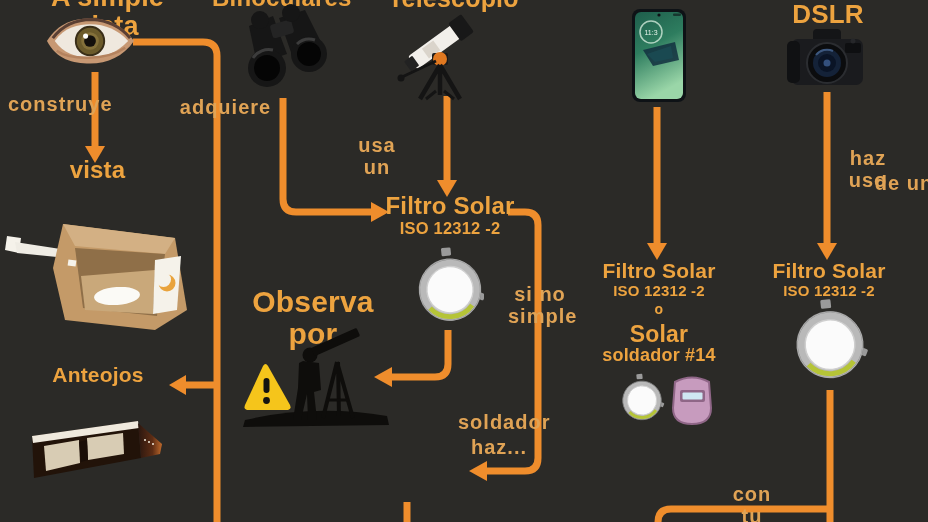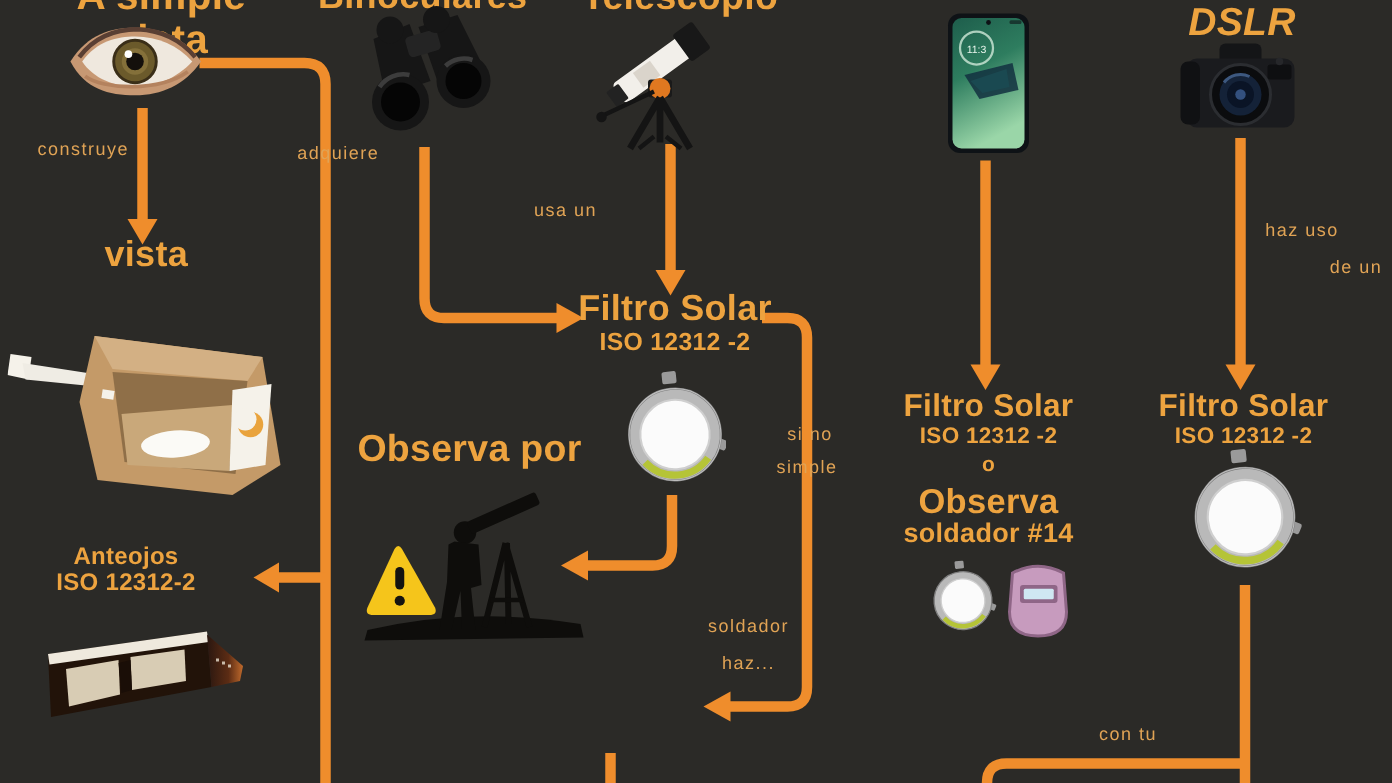--- a/index.html
+++ b/index.html
@@ -6,22 +6,22 @@
   .stage{
     position:relative;width:928px;height:522px;overflow:hidden;
     background:#2B2A27;font-family:"Liberation Sans",sans-serif;
   }
   .abs{position:absolute;}
   .heading{
     color:#EDA33F;font-weight:bold;text-align:center;line-height:1.06;
     letter-spacing:.2px;
   }
   .lbl{
-    color:#E0A355;font-weight:normal;text-align:center;letter-spacing:1px;
-    font-size:12px;line-height:1.1;
+    color:#E0A355;font-weight:bold;text-align:center;letter-spacing:1px;
+    font-size:20px;line-height:1.1;
   }
   .connectors{position:absolute;left:0;top:0;width:928px;height:522px;}
   .connectors path{stroke:#EF8D2C;stroke-width:7;fill:none;}
   .connectors polygon{fill:#EF8D2C;}
   svg.icon{position:absolute;display:block;}
 </style>
 </head>
 <body>
 
 <div class="stage">
@@ -45,21 +45,21 @@
     <path d="M827 92 V244"></path>
     <polygon points="817,243 837,243 827,260"></polygon>
     <path d="M830 390 V522"></path>
     <path d="M830 509 H671 Q658 509 658 522"></path>
     <path d="M407 502 V522"></path>
   </svg>
 
   <div class="abs heading" style="left:20px;top:-17px;width:175px;font-size:27px;">A simple vista</div>
   <div class="abs heading" style="left:212px;top:-15px;width:125px;font-size:24px;">Binoculares</div>
   <div class="abs heading" style="left:388px;top:-15px;width:125px;font-size:25px;">Telescopio</div>
-  <div class="abs heading" style="left:782px;top:1px;width:92px;font-size:26px;font-style:italic;">DSLR</div>
+  <div class="abs heading" style="left:782px;top:1px;width:92px;font-size:26px;">DSLR</div>
 
   <svg class="icon" style="left:45px;top:17px;" width="90" height="48" viewBox="0 0 92 48">
     <path d="M2,24 C14,5 30,1 46,1 C64,1 80,8 91,24 C80,40 64,47 46,47 C28,47 12,43 2,24 Z" fill="#C79873"></path>
     <path d="M10,24 C20,10 34,7 46,7 C62,7 75,13 85,24 C74,36 60,41 46,41 C32,41 18,36 10,24 Z" fill="#EFE8DE"></path>
     <circle cx="46" cy="24" r="14.5" fill="#6B5A2B" stroke="#3A2E18" stroke-width="2"></circle>
     <circle cx="46" cy="24" r="9" fill="#84703A"></circle>
     <circle cx="46" cy="24" r="6" fill="#14100C"></circle>
     <circle cx="41.5" cy="19" r="2.6" fill="#FFFFFF"></circle>
     <path d="M8,21 C20,5 36,2 48,2 C66,3 78,10 87,21" stroke="#5A3F33" stroke-width="3" fill="none"></path>
     <path d="M12,34 C24,43 62,45 82,31" stroke="#B4825E" stroke-width="2.5" fill="none"></path>
@@ -165,41 +165,40 @@
     <g transform="rotate(-6 50 64)">
       <rect x="43" y="2" width="14" height="12" rx="2" fill="#9A9A9A"></rect>
       <rect x="84" y="72" width="16" height="10" rx="2" fill="#9A9A9A" transform="rotate(28 92 77)"></rect>
       <circle cx="50" cy="64" r="45" fill="#B9B9B9" stroke="#7F7F7F" stroke-width="2"></circle>
       <circle cx="50" cy="64" r="45" fill="none" stroke="#D9D9D9" stroke-width="1" opacity="0.7"></circle>
       <circle cx="50" cy="64" r="34" fill="#FBFBFB" stroke="#CFCFCF" stroke-width="2"></circle>
       <path d="M18,88 A40 40 0 0 0 80,90" stroke="#B5C437" stroke-width="7" fill="none"></path>
     </g>
   </svg>
 
-  <div class="abs heading" style="left:232px;top:286px;width:162px;font-size:25px;">
+  <div class="abs heading" style="left:232px;top:286px;width:162px;font-size:30px;">
     <div>Observa por</div>
   </div>
 
   <svg class="icon" style="left:237px;top:328px;" width="156" height="102" viewBox="0 0 156 102">
     <path d="M8,92 Q78,76 150,88 L152,97 L6,99 Z" fill="#0E0D0B"></path>
     <g fill="#0E0D0B">
       <circle cx="73" cy="27" r="7.5"></circle>
       <path d="M66,33 L82,35 L84,62 L77,64 L80,92 L71,92 L70,66 L64,92 L56,92 L61,60 L62,35 Z"></path>
       <rect x="76" y="18" width="50" height="9" rx="2" transform="rotate(-24 80 24)"></rect>
       <path d="M100,34 L86,90 M100,34 L116,90 M101,34 L102,88" stroke="#0E0D0B" stroke-width="4" fill="none"></path>
       <path d="M90,72 L112,72" stroke="#0E0D0B" stroke-width="3"></path>
     </g>
     <path d="M31,38 L53,77 Q55,82 49,82 L12,82 Q6,82 8,77 L26,38 Q28.5,34 31,38 Z" fill="#F5C51B"></path>
     <rect x="26.5" y="50" width="6" height="15" rx="3" fill="#141310"></rect>
     <circle cx="29.5" cy="72.5" r="3.4" fill="#141310"></circle>
   </svg>
 
-  <div class="abs heading" style="left:8px;top:364px;width:152px;font-size:16px;">
+  <div class="abs heading" style="left:22px;top:364px;width:152px;font-size:21px;">
     <div>Anteojos</div>
-    <div>ISO 12312-2</div>
   </div>
 
   <svg class="icon" style="left:24px;top:416px;" width="142" height="88" viewBox="0 0 142 88">
     <defs>
       <linearGradient id="armGrad" x1="0" y1="0" x2="1" y2="0">
         <stop offset="0" stop-color="#2A1710"></stop>
         <stop offset="0.6" stop-color="#5C2C14"></stop>
         <stop offset="1" stop-color="#C06A2C"></stop>
       </linearGradient>
     </defs>
@@ -214,21 +213,21 @@
       <rect x="124" y="25" width="2" height="2"></rect>
       <rect x="128" y="27" width="2" height="2"></rect>
     </g>
   </svg>
 
 
   <div class="abs" style="left:583px;top:260px;width:152px;">
     <div class="heading" style="font-size:21px;">Filtro Solar</div>
     <div class="heading" style="font-size:15px;margin-top:1px;">ISO 12312 -2</div>
     <div class="heading" style="font-size:14px;margin-top:3px;">o</div>
-    <div class="heading" style="font-size:23px;margin-top:5px;">Observa</div>
+    <div class="heading" style="font-size:23px;margin-top:5px;">Solar</div>
     <div class="heading" style="font-size:18px;">soldador #14</div>
   </div>
 
   <svg class="icon" style="left:615px;top:373px;" width="54" height="54" viewBox="0 0 100 126">
     <g transform="rotate(-6 50 64)">
       <rect x="43" y="2" width="14" height="12" rx="2" fill="#9A9A9A"></rect>
       <rect x="84" y="72" width="16" height="10" rx="2" fill="#9A9A9A" transform="rotate(28 92 77)"></rect>
       <circle cx="50" cy="64" r="45" fill="#B9B9B9" stroke="#7F7F7F" stroke-width="2"></circle>
       <circle cx="50" cy="64" r="34" fill="#FBFBFB" stroke="#CFCFCF" stroke-width="2"></circle>
       <path d="M18,88 A40 40 0 0 0 80,90" stroke="#B5C437" stroke-width="7" fill="none"></path>

